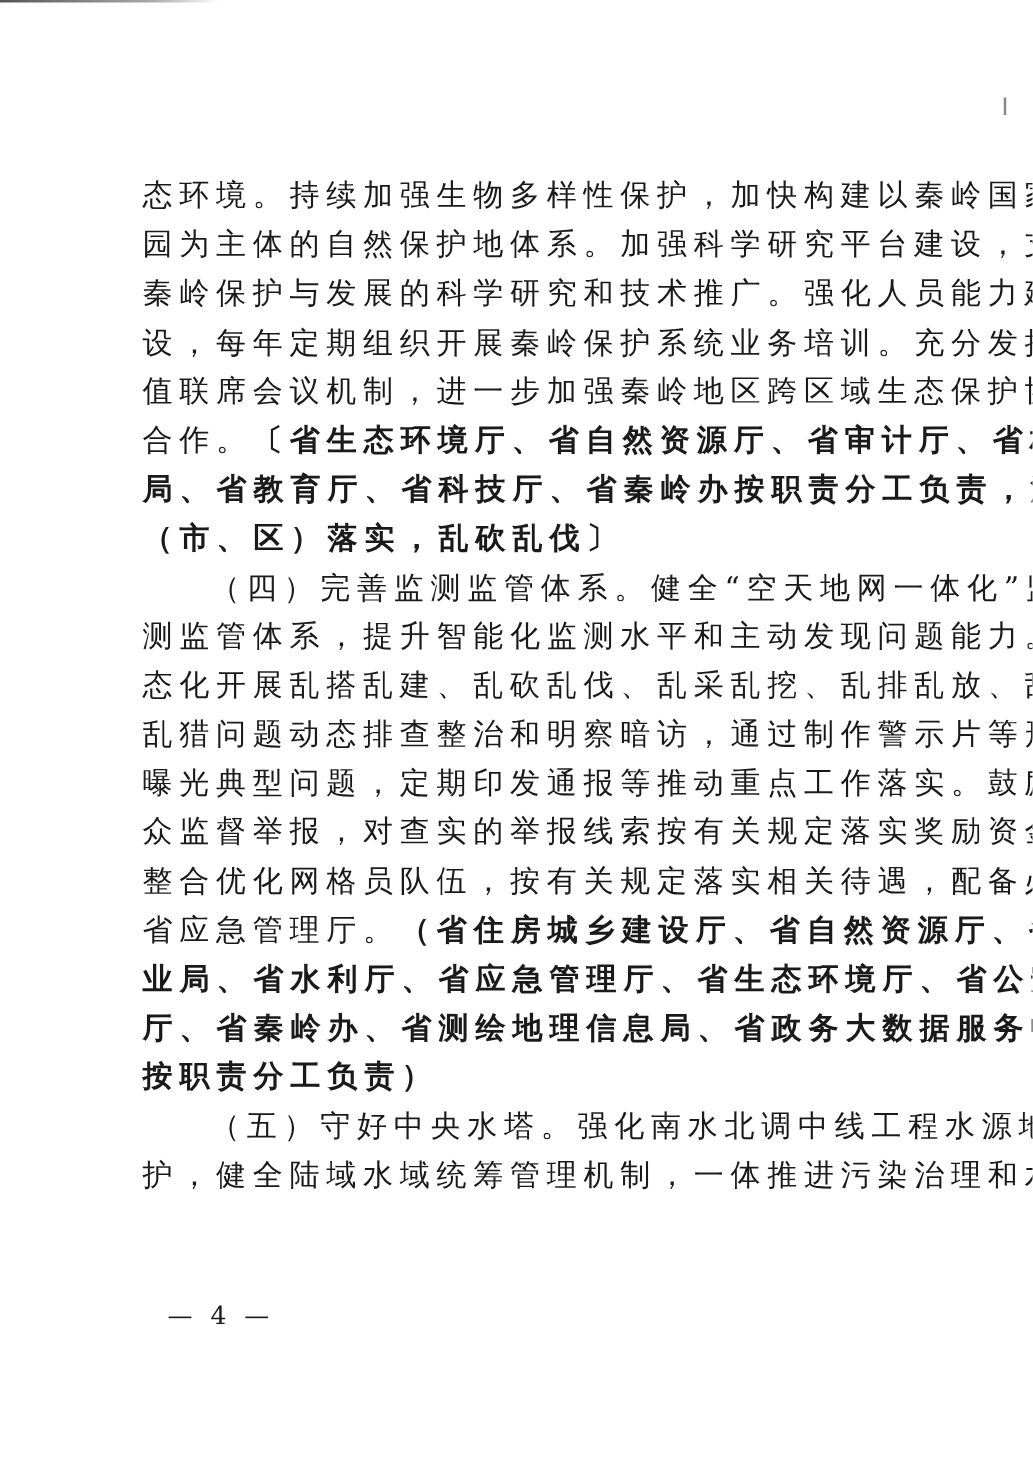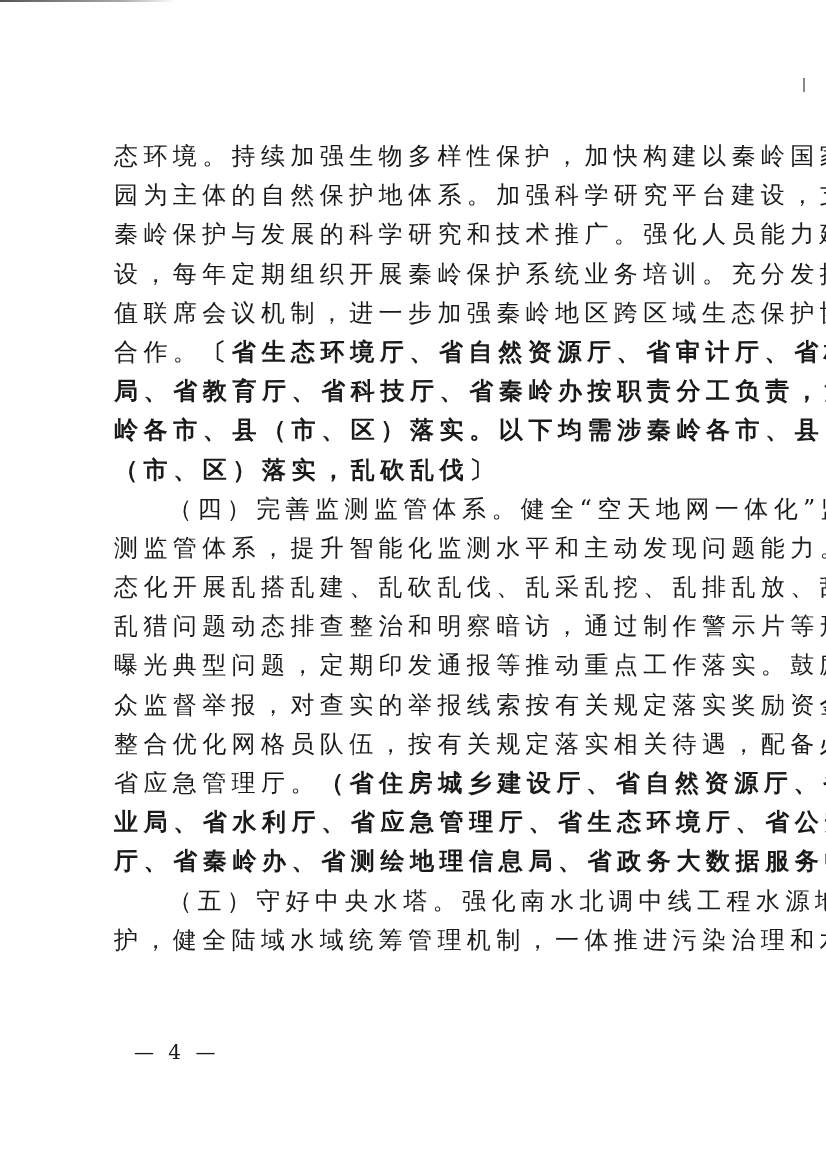--- a/index.html
+++ b/index.html
@@ -56,29 +56,29 @@
 <div class="scan-mark"></div>
 
 <div class="page" id="doc-body">
     <div class="line"><span>态环境。持续加强生物多样性保护，加快构建以秦岭国家公</span></div>
     <div class="line"><span>园为主体的自然保护地体系。加强科学研究平台建设，支持</span></div>
     <div class="line"><span>秦岭保护与发展的科学研究和技术推广。强化人员能力建</span></div>
     <div class="line"><span>设，每年定期组织开展秦岭保护系统业务培训。充分发挥轮</span></div>
     <div class="line"><span>值联席会议机制，进一步加强秦岭地区跨区域生态保护协同</span></div>
     <div class="line"><span>合作。</span><span class="bold">〔省生态环境厅、省自然资源厅、省审计厅、省林业</span></div>
     <div class="line"><span class="bold">局、省教育厅、省科技厅、省秦岭办按职责分工负责，涉秦</span></div>
-    <div class="line"><span class="bold">岭各市、县（市、区）落实。以下均需涉秦岭各市、县</span></div>
     <div class="line"><span class="bold">（市、区）落实，乱砍乱伐〕</span></div>
     <div class="line indent"><span>（四）完善监测监管体系。健全“空天地网一体化”监</span></div>
     <div class="line"><span>测监管体系，提升智能化监测水平和主动发现问题能力。常</span></div>
     <div class="line"><span>态化开展乱搭乱建、乱砍乱伐、乱采乱挖、乱排乱放、乱捕</span></div>
     <div class="line"><span>乱猎问题动态排查整治和明察暗访，通过制作警示片等形式</span></div>
     <div class="line"><span>曝光典型问题，定期印发通报等推动重点工作落实。鼓励群</span></div>
     <div class="line"><span>众监督举报，对查实的举报线索按有关规定落实奖励资金。</span></div>
     <div class="line"><span>整合优化网格员队伍，按有关规定落实相关待遇，配备必要</span></div>
     <div class="line"><span>省应急管理厅。</span><span class="bold">（省住房城乡建设厅、省自然资源厅、省林</span></div>
     <div class="line"><span class="bold">业局、省水利厅、省应急管理厅、省生态环境厅、省公安</span></div>
     <div class="line"><span class="bold">厅、省秦岭办、省测绘地理信息局、省政务大数据服务中心</span></div>
+    <div class="line"><span class="bold">按职责分工负责）</span></div>
     <div class="line indent"><span>（五）守好中央水塔。强化南水北调中线工程水源地保</span></div>
     <div class="line"><span>护，健全陆域水域统筹管理机制，一体推进污染治理和水质</span></div>
   </div>
 
 <div class="page-number">— 4 —</div>
 
 </body></html>

